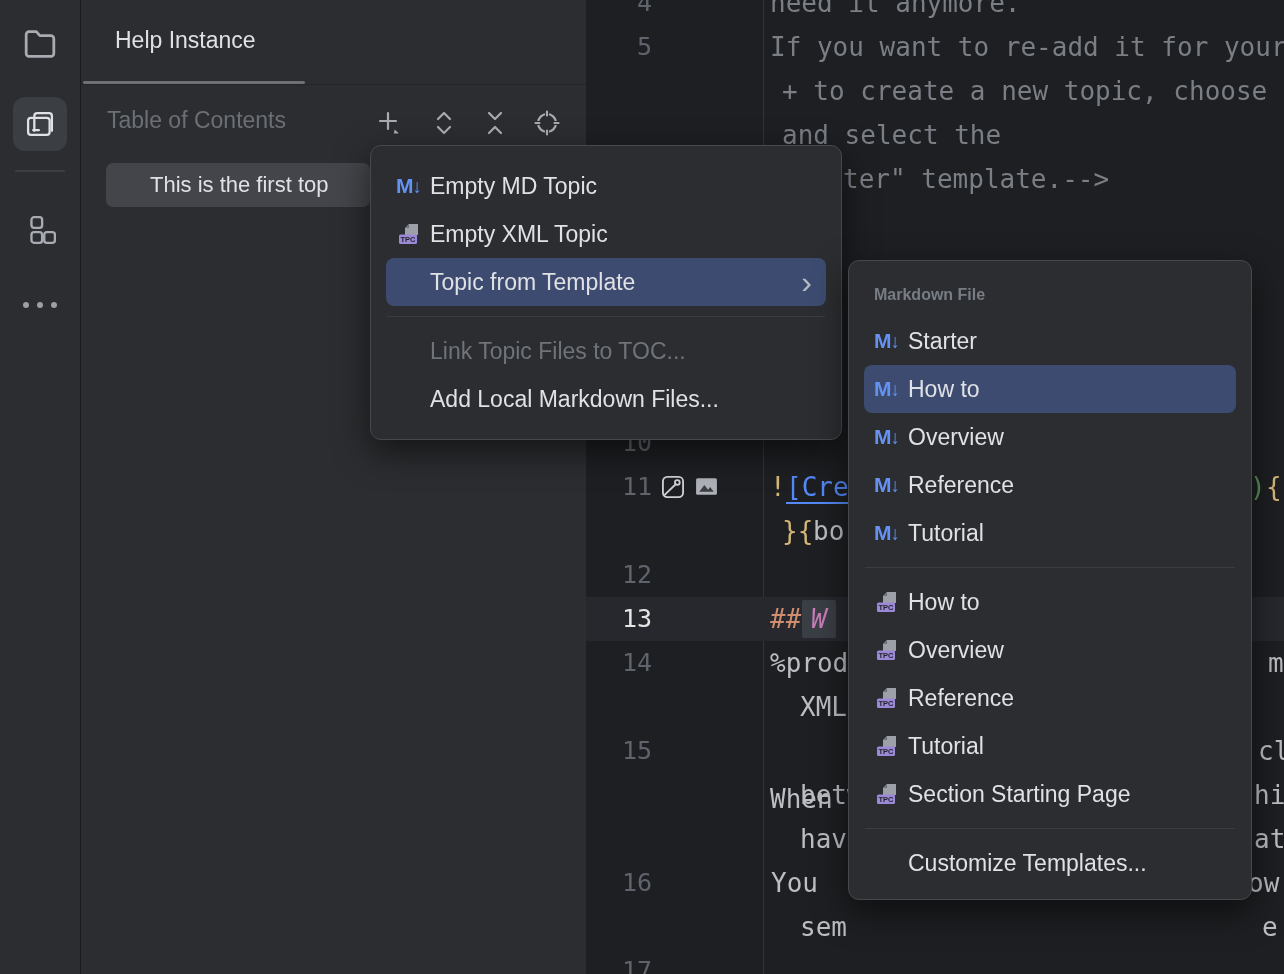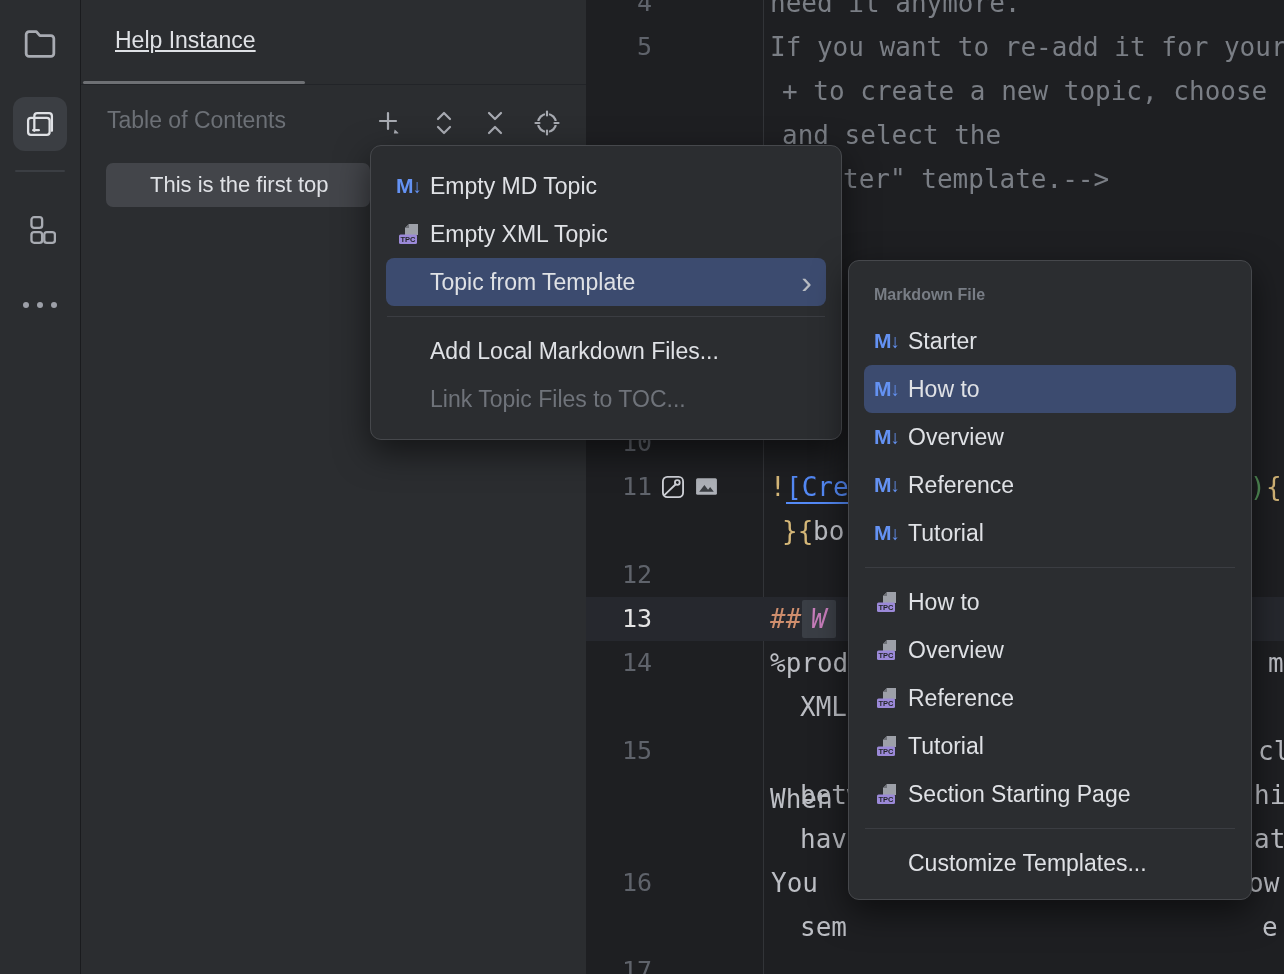--- a/index.html
+++ b/index.html
@@ -11,21 +11,21 @@
                 border-right:1px solid #1A1B1E;}
   .ab-btn{position:absolute;left:13px;width:54px;height:54px;border-radius:12px;
           display:flex;align-items:center;justify-content:center;}
   .ab-btn.active{background:#3B3E43;}
   .ab-divider{position:absolute;left:15px;width:50px;height:2px;background:#3B3E43;border-radius:1px;}
 
   
   .toc-panel{position:absolute;left:81px;top:0;width:505px;height:974px;background:#2B2D30;}
   .tabbar{position:relative;height:84px;border-bottom:1px solid #222428;}
   .tab-title{position:absolute;left:34px;top:0;height:81px;line-height:81px;
-             font-size:23px;color:#DFE1E5;text-decoration:underline;}
+             font-size:23px;color:#DFE1E5;}
   .tab-underline{position:absolute;left:2px;bottom:0;width:222px;height:3px;background:#6E7074;border-radius:2px;}
   .toc-header{position:relative;height:70px;}
   .toc-title{position:absolute;left:26px;top:0;height:70px;line-height:70px;font-size:23px;color:#6C7076;}
   .tb-btn{position:absolute;top:23px;width:30px;height:30px;display:flex;align-items:center;justify-content:center;}
   .toc-item{position:absolute;left:25px;top:163px;width:264px;height:44px;background:#43454A;border-radius:7px;}
   .toc-item-label{position:absolute;left:44px;top:0;height:44px;line-height:44px;font-size:22px;color:#DFE1E5;white-space:nowrap;}
 
   
   .editor{position:absolute;left:586px;top:0;width:698px;height:974px;background:#1E1F22;overflow:hidden;}
   .gutter-line{position:absolute;left:177px;top:0;width:1px;height:974px;background:#323438;}
@@ -258,28 +258,28 @@
           </svg>
         </span>
         <span class="mi-label">Empty XML Topic</span>
       </div>
       <div class="menu-item hl">
         <span class="mi-icon"></span>
         <span class="mi-label">Topic from Template</span>
         <span class="mi-arrow">›</span>
       </div>
       <div class="menu-sep"></div>
-      <div class="menu-item">
-        <span class="mi-icon"></span>
-        <span class="mi-label">Add Local Markdown Files...</span>
-      </div>
       <div class="menu-item disabled">
         <span class="mi-icon"></span>
         <span class="mi-label">Link Topic Files to TOC...</span>
       </div>
+      <div class="menu-item">
+        <span class="mi-icon"></span>
+        <span class="mi-label">Add Local Markdown Files...</span>
+      </div>
     </div>
 
   <div class="menu" id="submenu">
       <div class="menu-header">Markdown File</div>
       <div class="menu-item">
         <span class="mi-icon">
           <span class="md-ico">M<span class="arr">↓</span></span>
         </span>
         <span class="mi-label">Starter</span>
       </div>

